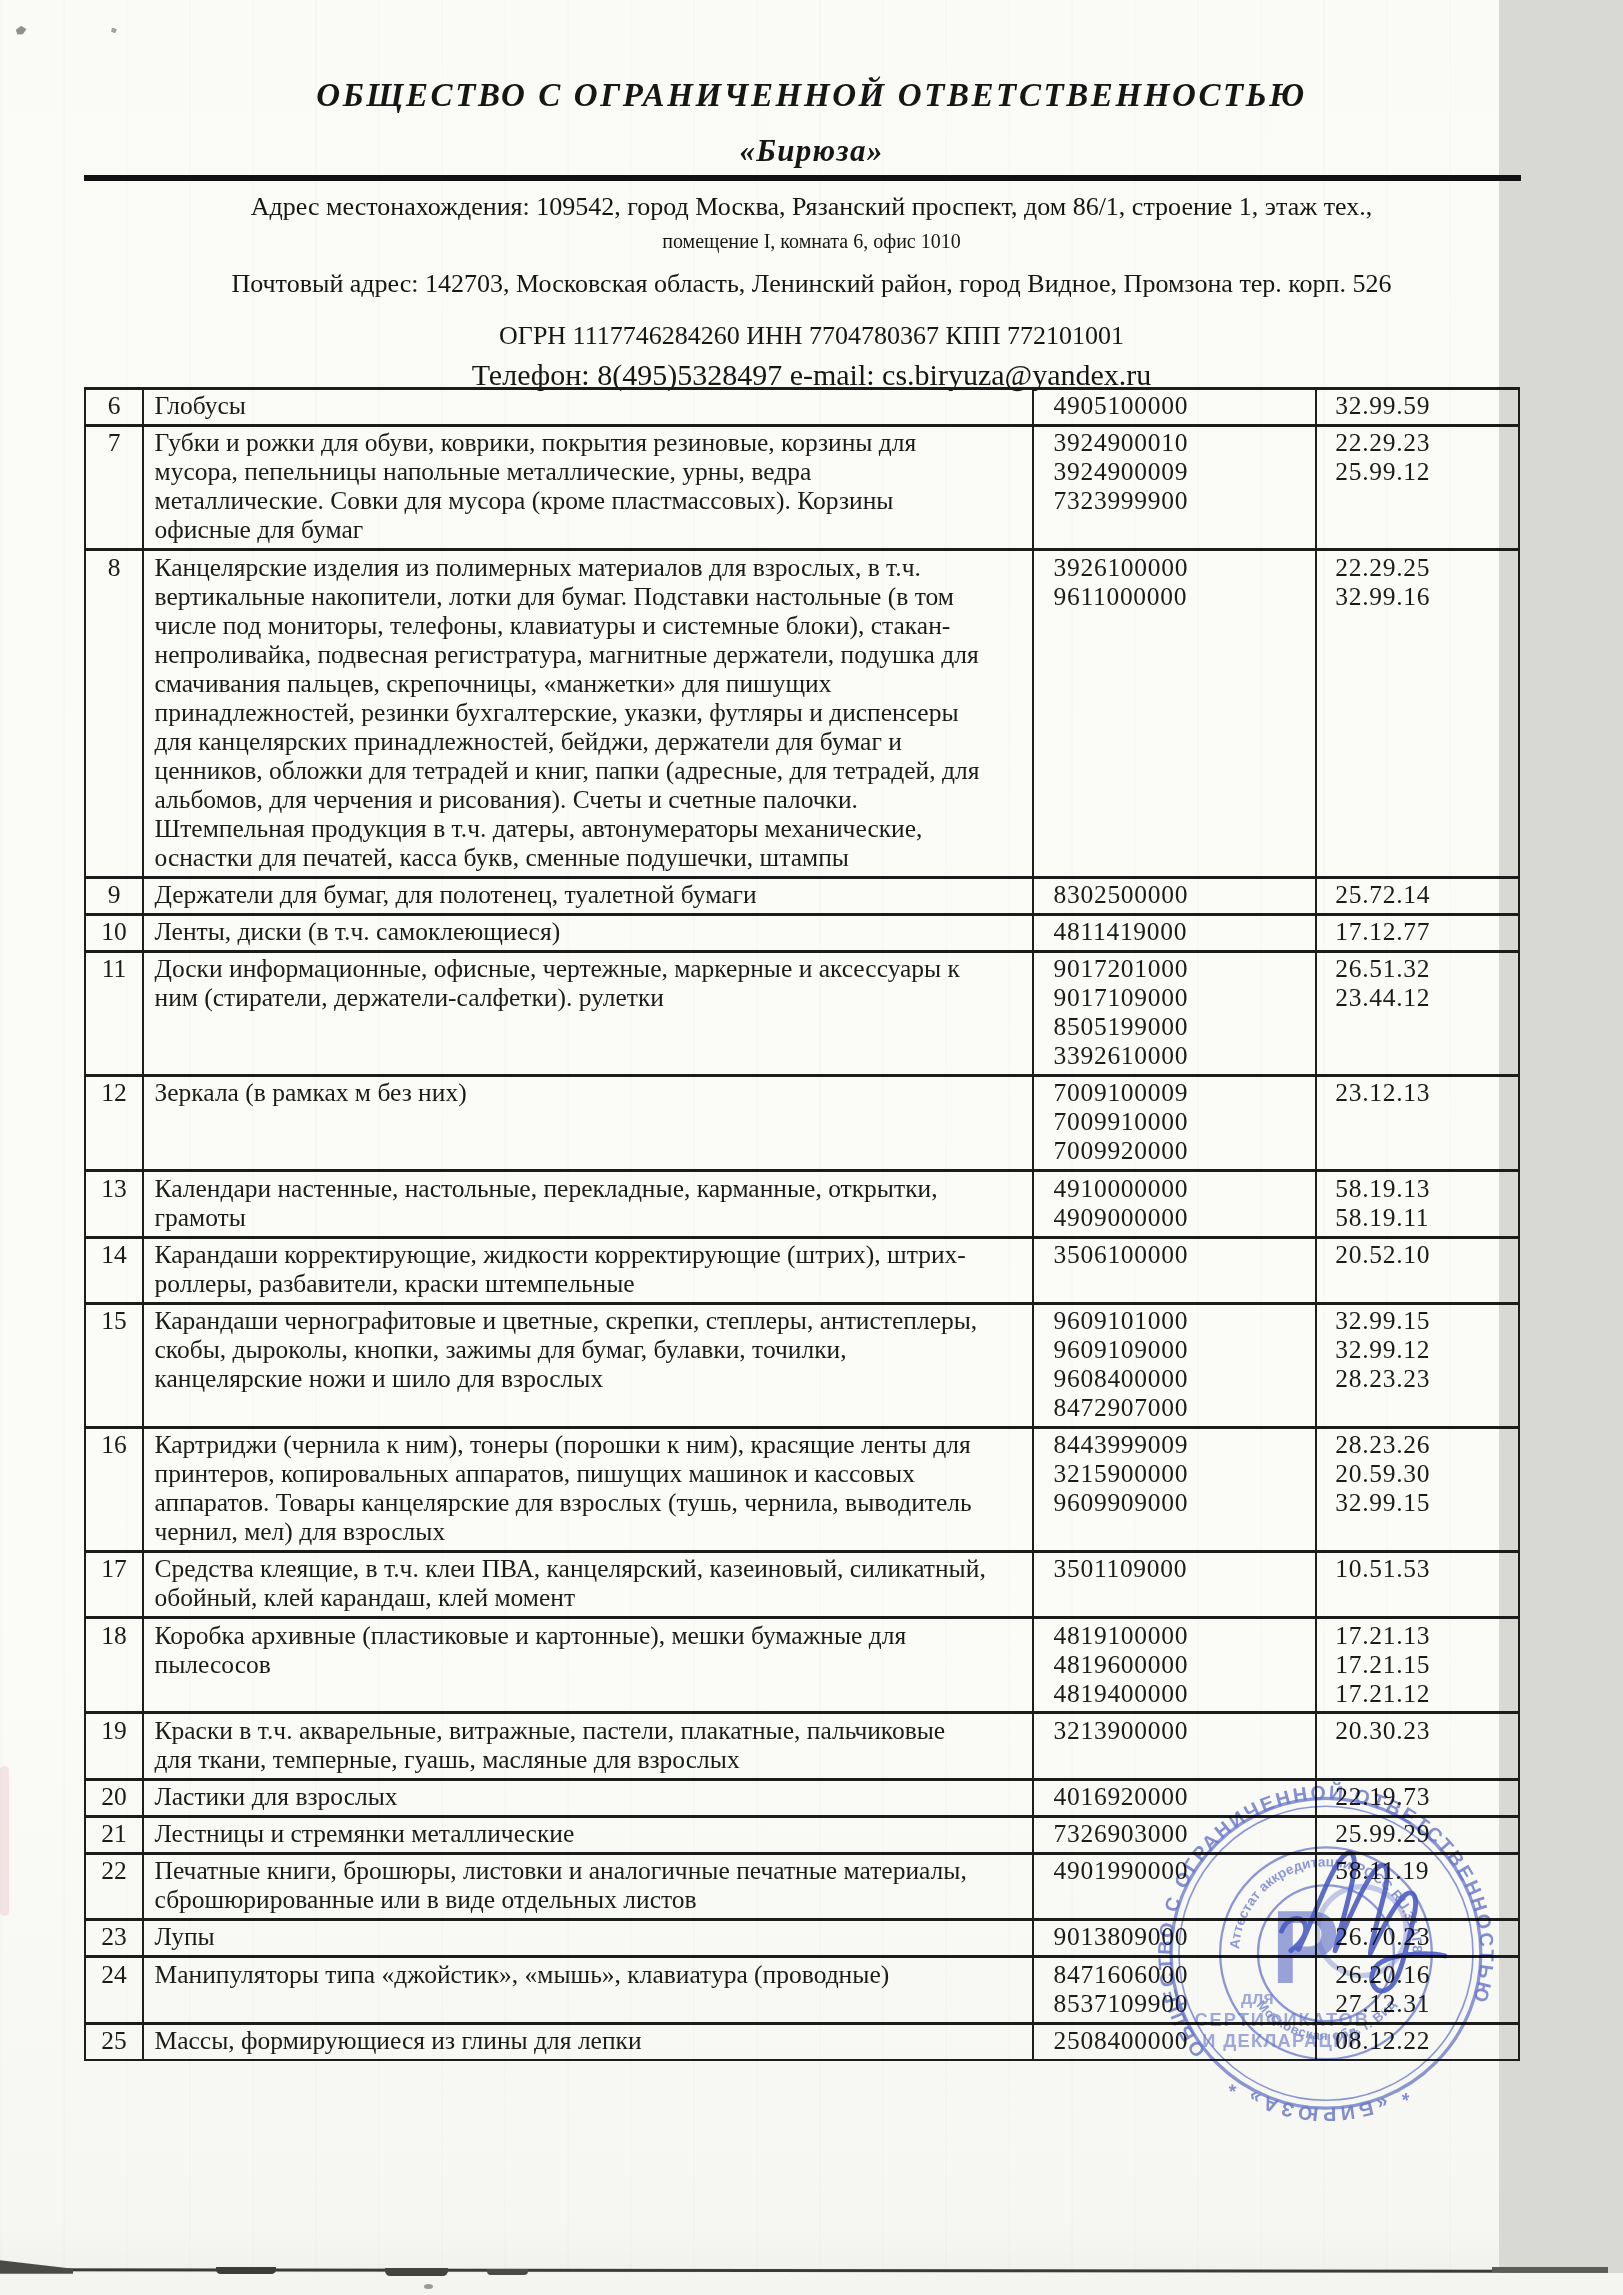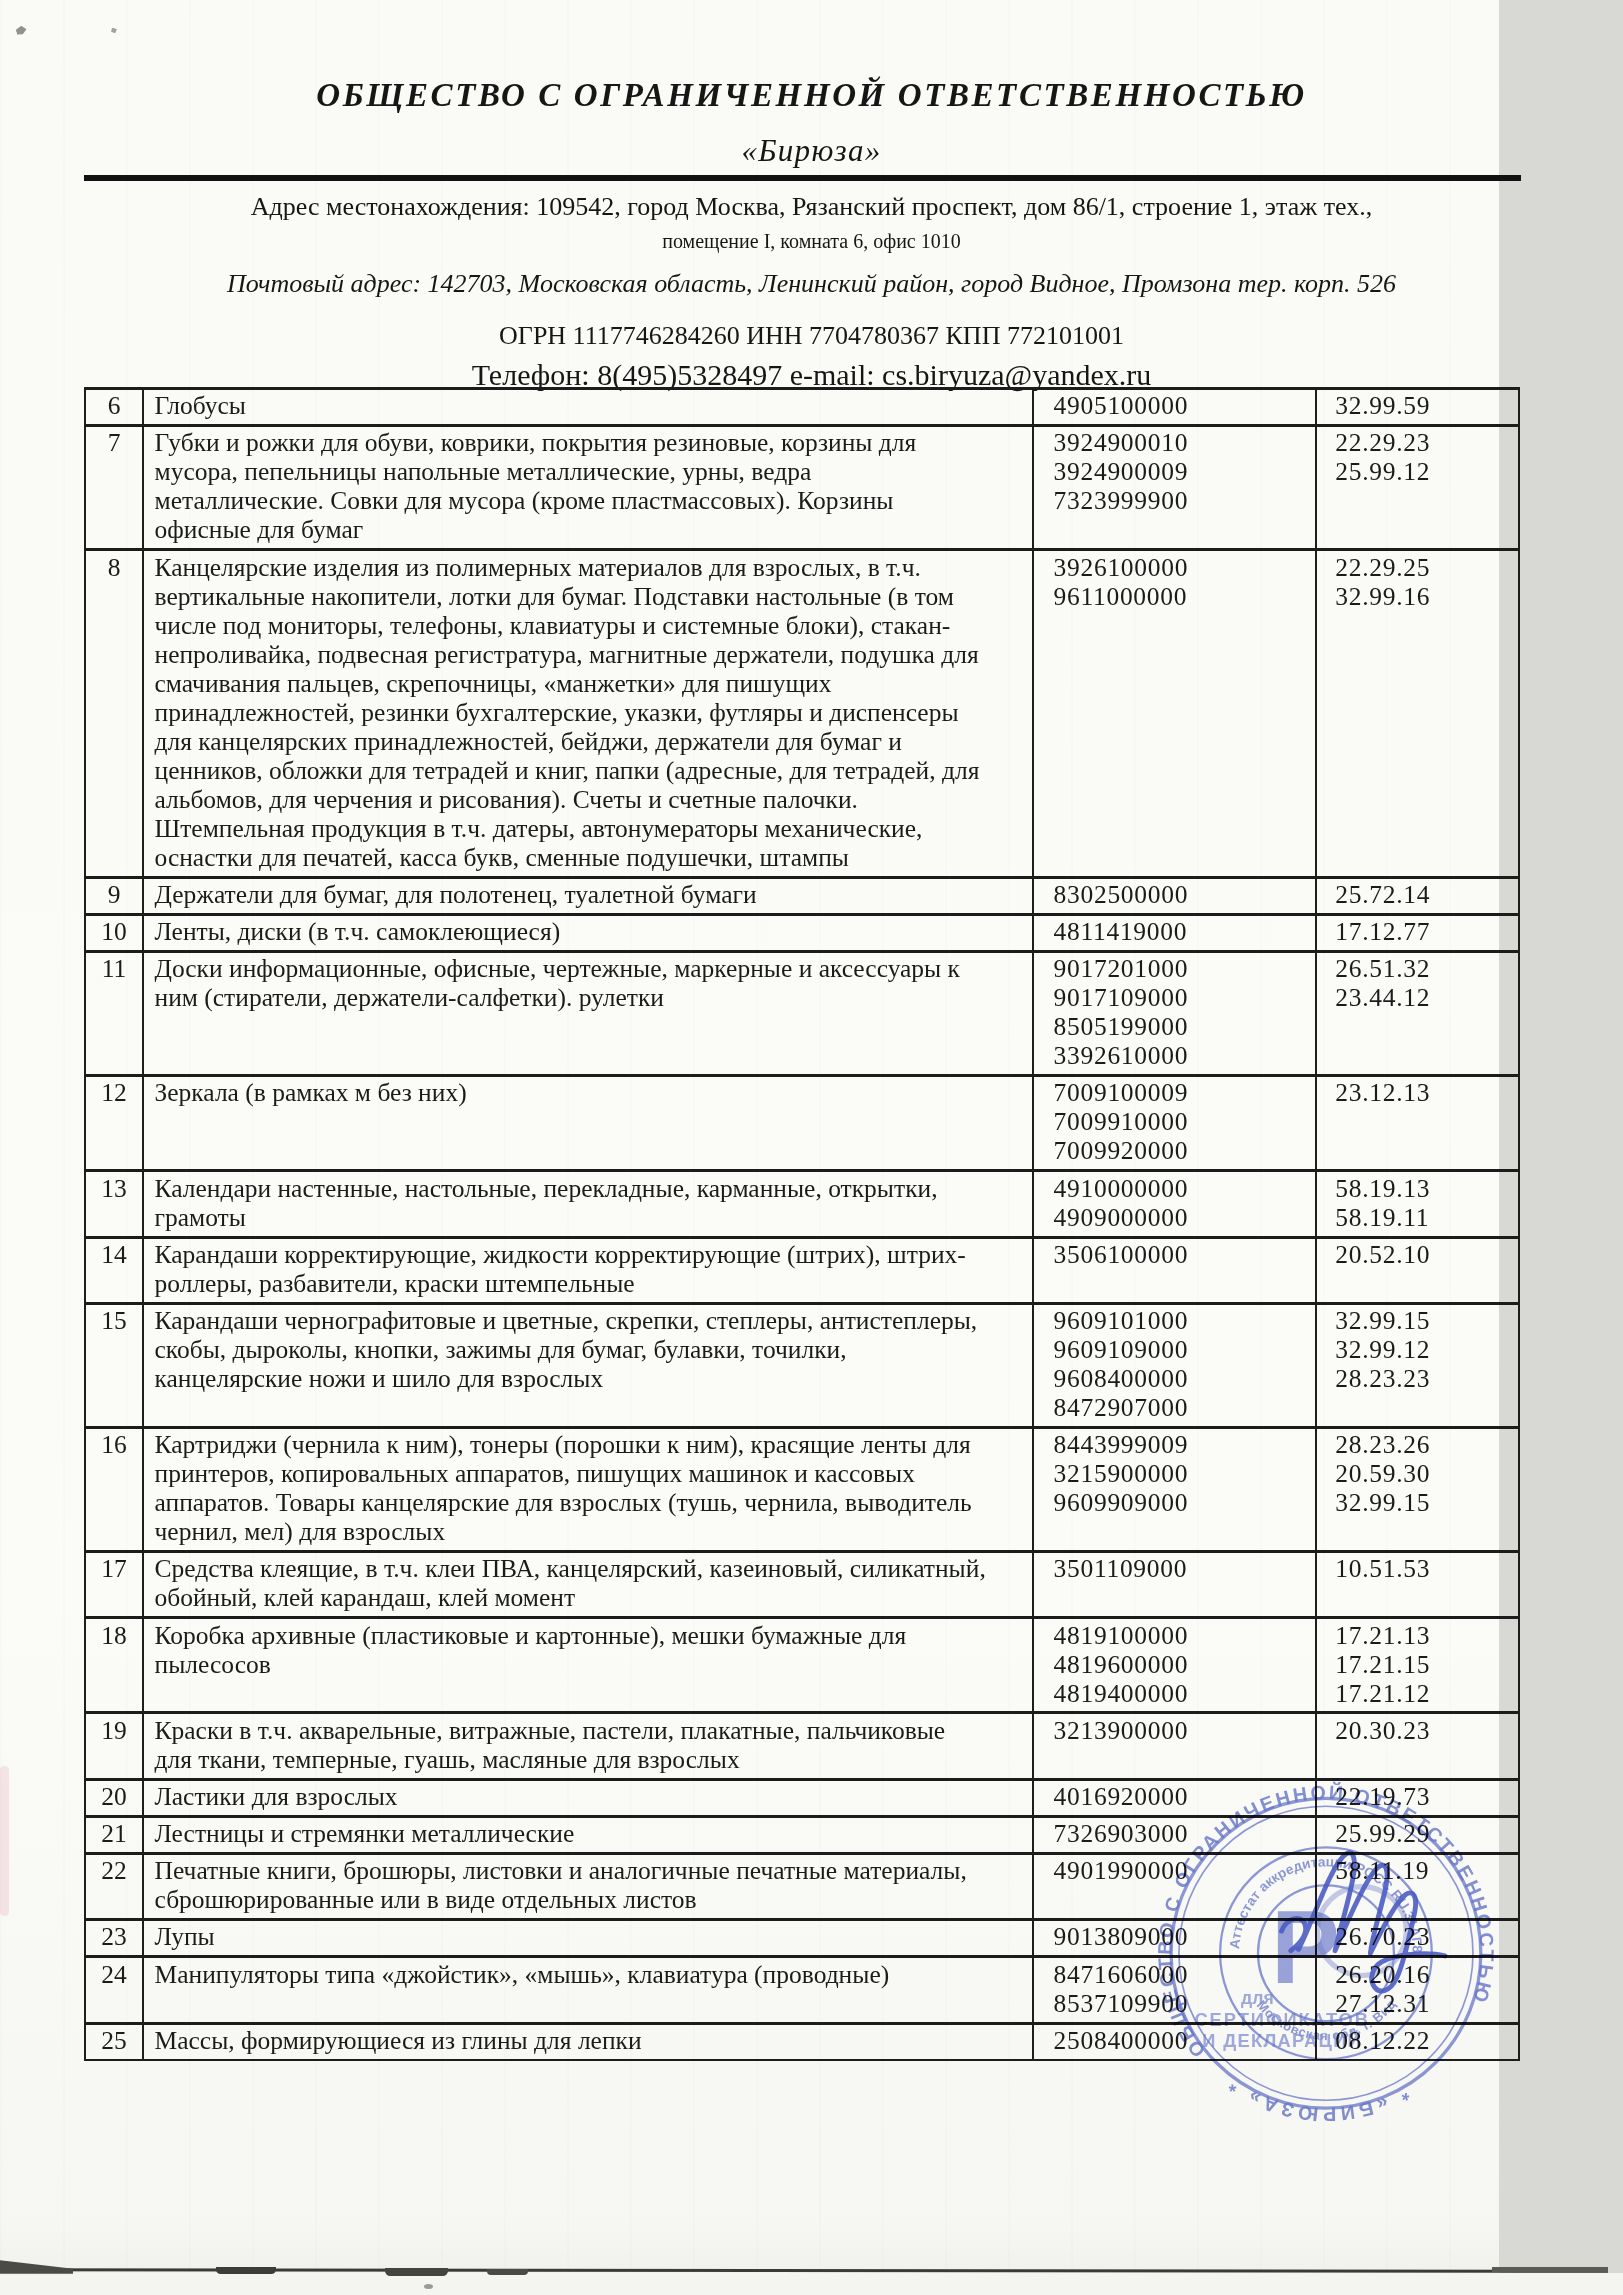--- a/index.html
+++ b/index.html
@@ -7,25 +7,25 @@
   .page{position:absolute;left:0;top:0;width:1499px;height:2295px;
         background:linear-gradient(180deg,#fafaf7 0%,#fbfbf8 70%,#f6f6f2 97%,#eeeeea 100%);
         font-family:"Liberation Serif",serif;color:#161616;}
   .streaks{position:absolute;inset:0;pointer-events:none;
         background:repeating-linear-gradient(90deg,rgba(0,0,0,0.012) 0 2px,transparent 2px 63px);}
   .warm-tint{position:absolute;top:0;left:640;width:560;height:9.2px;background:#f1e6cc;opacity:.65;}
 
   
   .hline{position:absolute;left:23px;width:1577px;text-align:center;white-space:nowrap;}
   .org-type{top:76px;font-size:33px;line-height:38px;font-weight:bold;font-style:italic;letter-spacing:2.6px;}
-  .org-name{top:133px;font-size:31px;line-height:35px;font-weight:normal;font-style:italic;letter-spacing:1.3px;}
+  .org-name{top:133px;font-size:31px;line-height:35px;font-weight:bold;font-style:italic;letter-spacing:1.3px;}
   .rule{position:absolute;top:175px;left:84px;width:1437px;height:5.9px;background:#121212;}
   .addr1{top:192px;font-size:26px;}
   .addr2{top:230px;font-size:20px;}
-  .addr3{top:269px;font-size:26px;font-style:italic;}
+  .addr3{top:269px;font-size:26px;}
   .reg{top:321px;font-size:26px;}
   .phone{top:358px;font-size:30px;}
 
   
   table.goods{position:absolute;top:387px;left:84px;width:1433px;border-collapse:collapse;
         table-layout:fixed;border:2.6px solid #1c1c1c;}
   table.goods td{border-left:2px solid #1e1e1e;border-top:3.3px solid #1c1c1c;
         font-size:25.5px;line-height:29px;vertical-align:top;color:#1b1b1b;}
   td.num{text-align:center;padding:1.3px 2.6px 3.9px 2.6px;}
   td.desc{padding:1.3px 46px 3.9px 10.5px;margin-top:48px;}

